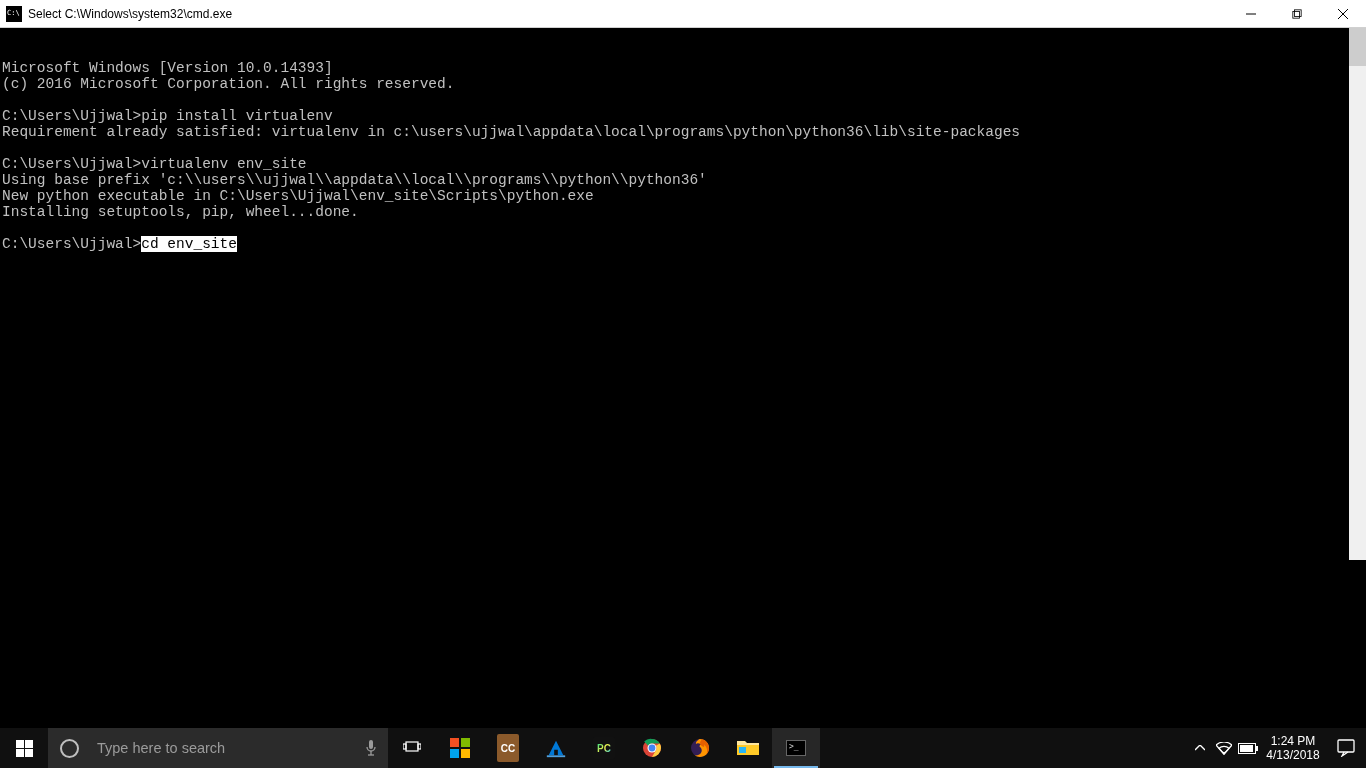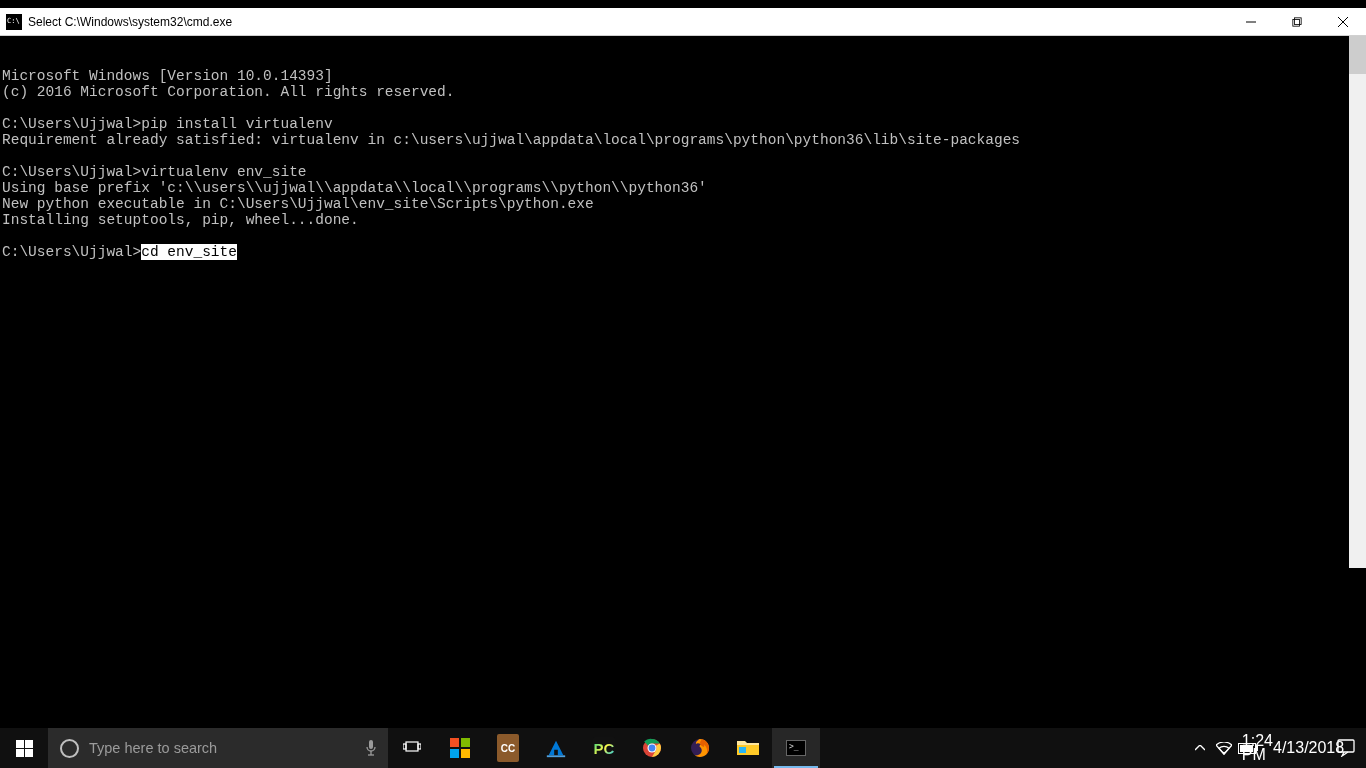--- a/index.html
+++ b/index.html
@@ -1,20 +1,20 @@
 <!DOCTYPE html>
 <html><head>
 <meta charset="utf-8">
 <style>
   * { margin: 0; padding: 0; box-sizing: border-box; }
   html, body { width: 1366px; height: 768px; overflow: hidden; font-family: "Segoe UI", Tahoma, sans-serif; background: #000; }
 
   
   .window {
-    position: absolute; left: 0; top: 8px; width: 1366px; height: 560px;
+    position: absolute; left: 0; top: 0; width: 1366px; height: 560px;
     background: #1d4ed8;
   }
   .titlebar {
     height: 28px; background: #fff; display: flex; align-items: center;
     border-bottom: 1px solid #d0d0d0;
   }
   .titlebar .app-icon {
     width: 16px; height: 16px; margin: 0 6px 0 6px;
     background: #000; position: relative; display: inline-block;
   }
@@ -55,21 +55,21 @@
     position:absolute; left:0; bottom:0; width:1366px; height:40px;
     background:#101010; display:flex; align-items:stretch; color:#fff;
   }
   .start {
     width:48px; display:flex; align-items:center; justify-content:center;
   }
   .start svg { width:17px; height:17px; fill:#fff; }
 
   .searchbox {
     width:340px; background:#2b2b2b; display:flex; align-items:center;
-    padding:0 10px 0 12px; gap:10px;
+    padding:0 10px 0 12px; gap:18px;
   }
   .searchbox .cortana {
     width:19px; height:19px; border:2px solid #bfbfbf; border-radius:50%;
   }
   .searchbox .placeholder { flex:1; color:#9b9b9b; font-size:14.5px; }
   .searchbox .mic { width:14px; height:20px; display:flex; align-items:center; justify-content:center; }
   .searchbox .mic svg { width:12px; height:18px; fill:#9b9b9b; }
 
   .taskview { width:48px; display:flex; align-items:center; justify-content:center; }
   .taskview svg { width:18px; height:14px; stroke:#fff; fill:none; stroke-width:1.2; }
@@ -83,37 +83,37 @@
   .appbtn.active::after {
     content:""; position:absolute; left:2px; right:2px; bottom:0; height:2px; background:#76b9ed;
   }
   .appicon { width:24px; height:24px; display:flex; align-items:center; justify-content:center; }
 
   .tray {
     margin-left:auto; display:flex; align-items:center; gap:0; padding-right:0;
   }
   .tray .t { width:24px; height:40px; display:flex; align-items:center; justify-content:center; }
   .tray svg { fill:#fff; }
-  .clock { width:66px; display:flex; flex-direction:row; align-items:center; justify-content:center; font-size:16px; line-height:14px; }
+  .clock { width:66px; display:flex; flex-direction:column; align-items:center; justify-content:center; font-size:12px; line-height:14px; }
   .notif { width:40px; display:flex; align-items:center; justify-content:center; }
   .notif svg { width:18px; height:18px; stroke:#fff; fill:none; stroke-width:1.3; }
 
   
   .ic-tiles { width:20px; height:20px; position:relative; }
   .ic-tiles span { position:absolute; width:9px; height:9px; }
   .ic-tiles .a{left:0;top:0;background:#f25022;} .ic-tiles .b{right:0;top:0;background:#7fba00;}
   .ic-tiles .c{left:0;bottom:0;background:#00a4ef;} .ic-tiles .d{right:0;bottom:0;background:#ffb900;}
 
   .ic-cc { width:22px; height:28px; background:#8b5a2b; border-radius:2px; display:flex;align-items:center;justify-content:center;color:#fff;font-size:10px;font-weight:700; }
 
   .ic-settings { width:22px;height:22px; }
   .ic-settings svg{width:22px;height:22px;}
 
   .ic-pycharm{width:22px;height:22px;background:#111;border-radius:2px;display:flex;align-items:center;justify-content:center;}
-  .ic-pycharm span{font-size:15px;font-weight:700;background:linear-gradient(135deg,#21d789,#fcf84a,#07c3f2);-webkit-background-clip:text;color:transparent;}
+  .ic-pycharm span{font-size:10px;font-weight:700;background:linear-gradient(135deg,#21d789,#fcf84a,#07c3f2);-webkit-background-clip:text;color:transparent;}
 
   .ic-chrome{width:20px;height:20px;}
   .ic-firefox{width:20px;height:20px;}
   .ic-explorer{width:22px;height:18px;}
   .ic-cmd{width:20px;height:16px;background:#000;border:1px solid #666;position:relative;}
   .ic-cmd::before{content:">_";color:#ccc;font-size:8px;position:absolute;left:2px;top:1px;font-family:Consolas,monospace;}
 </style>
 </head>
 <body>
 

